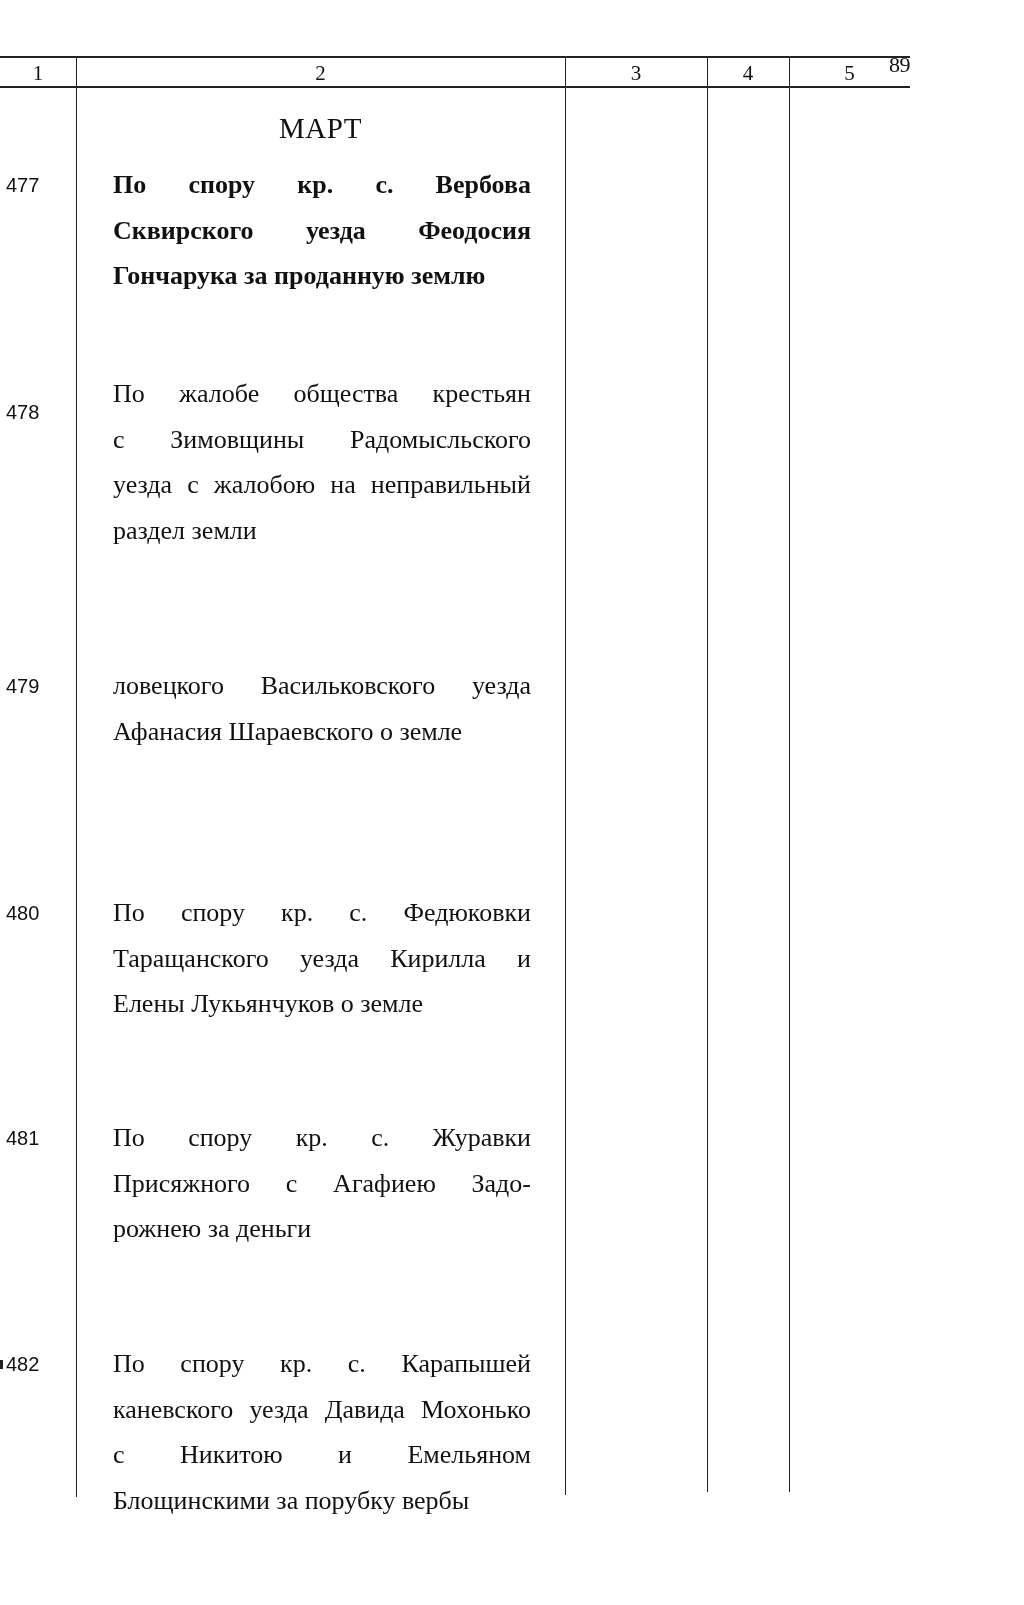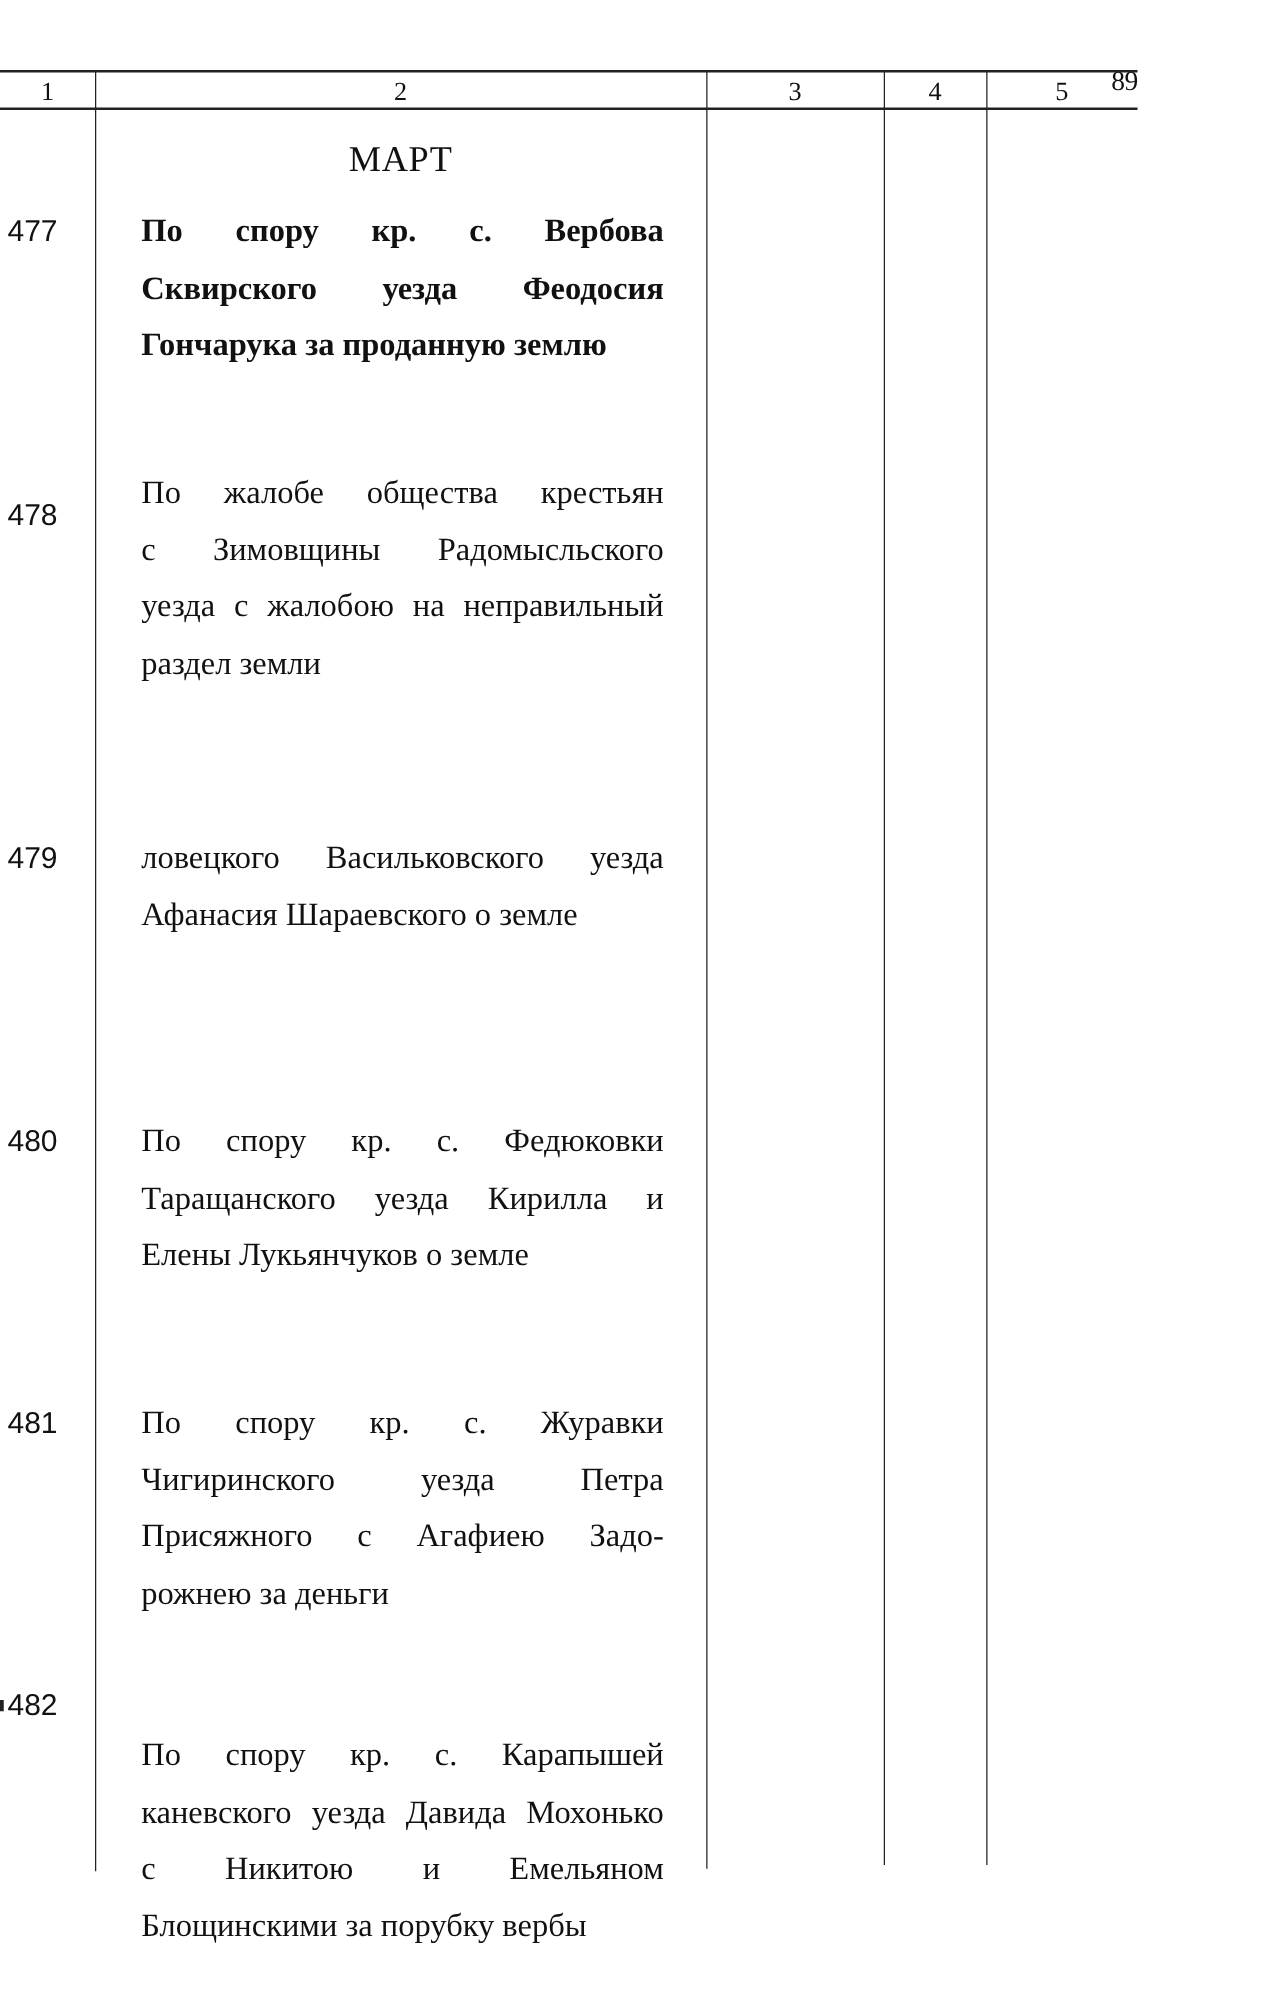--- a/index.html
+++ b/index.html
@@ -51,21 +51,21 @@
       width: 489px;
       text-align: center;
       font-size: 29px;
       letter-spacing: 0.5px;
     }
     .entry-num {
       position: absolute;
       left: 6px;
       width: 50px;
       font-family: "Liberation Sans", "DejaVu Sans", sans-serif;
-      font-size: 24px;
+      font-size: 20px;
       text-align: left;
       line-height: 45px;
     }
     .entry-text {
       position: absolute;
       left: 113px;
       width: 418px;
       font-size: 26px;
       line-height: 45.5px;
       text-align: justify;
@@ -136,24 +136,23 @@
 <div class="entry-num" style="top:891px;">480</div>
 <div class="entry-text" style="top:890px;">
   <span class="ln">По спору кр. с. Федюковки</span>
   <span class="ln">Таращанского уезда Кирилла и</span>
   <span class="ln last">Елены Лукьянчуков о земле</span>
 </div>
 
 <div class="entry-num" style="top:1116px;">481</div>
 <div class="entry-text" style="top:1115px;">
   <span class="ln">По спору кр. с. Журавки</span>
-  <span class="ln">Чигиринского уезда Петра</span>
   <span class="ln">Присяжного с Агафиею Задо-</span>
   <span class="ln last">рожнею за деньги</span>
 </div>
 
 <div class="entry-num" style="top:1342px;">482</div>
-<div class="entry-text" style="top:1341px;margin-top:40px;">
+<div class="entry-text" style="top:1341px;">
   <span class="ln">По спору кр. с. Карапышей</span>
   <span class="ln">каневского уезда Давида Мохонько</span>
   <span class="ln">с Никитою и Емельяном</span>
   <span class="ln last">Блощинскими за порубку вербы</span>
 </div>
 
 </body></html>

